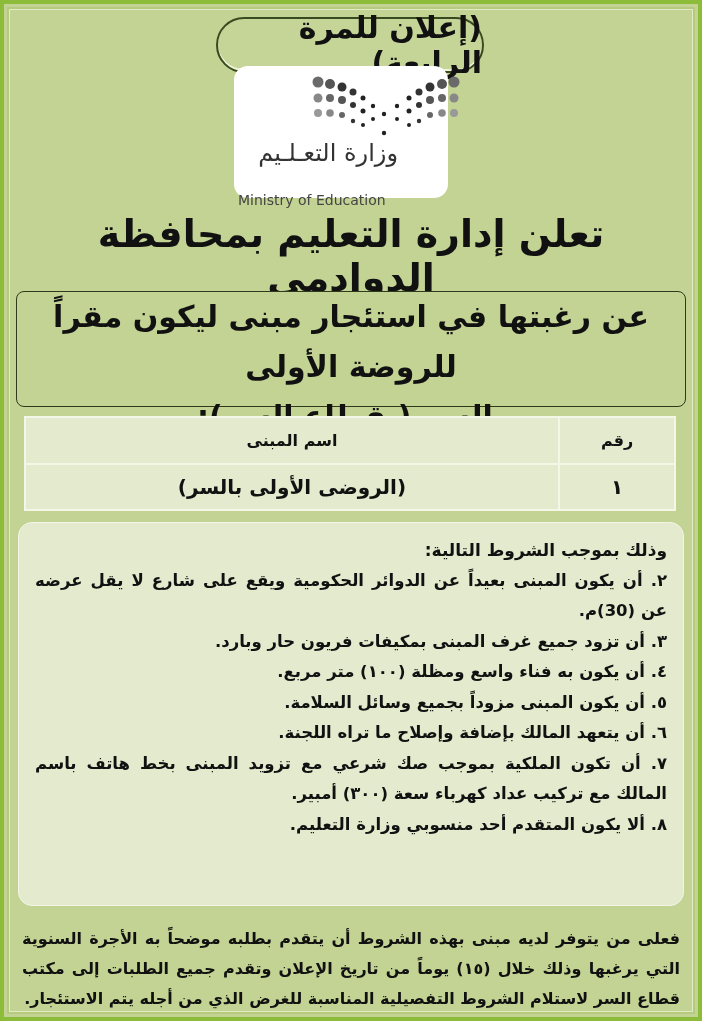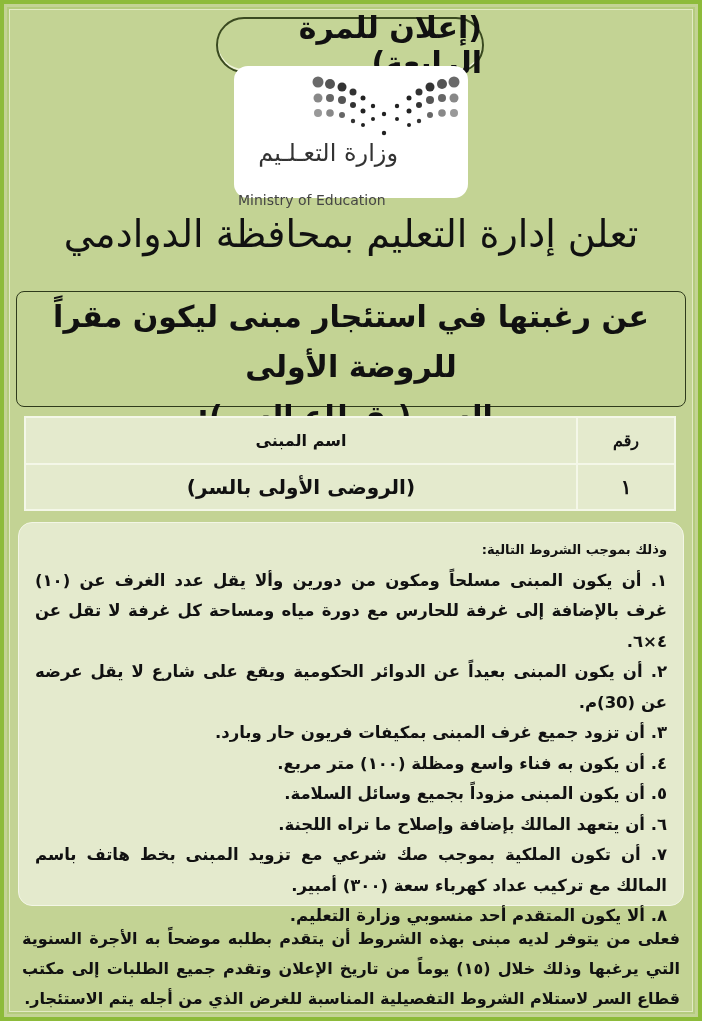--- a/index.html
+++ b/index.html
@@ -20,66 +20,66 @@
     .announce-pill {
       position: absolute; left: 216px; top: 17px; width: 268px; height: 56px;
       border: 2px solid #3a4a20; border-radius: 28px;
       background: #c5d597;
       box-shadow: inset 0 -2px 0 #eef3d8;
       display: flex; align-items: center; justify-content: center;
       font-weight: bold; font-size: 30px; color: #111;
     }
 
     .logo-box {
-      position: absolute; left: 234px; top: 66px; width: 234px; height: 132px;
+      position: absolute; left: 234px; top: 66px; width: 214px; height: 132px;
       background: #fff; border-radius: 14px;
     }
     .logo-dots { position: absolute; left: 78px; top: 10px; width: 148px; height: 62px; }
     .logo-ar {
       position: absolute; left: 4px; top: 73px; width: 160px;
       font-size: 24px; color: #333; text-align: right; direction: rtl; letter-spacing: 1px;
     }
     .logo-en {
       position: absolute; left: 4px; top: 108px;
       font-size: 14px; color: #444; direction: ltr; text-align: left; margin-top: 18px;
     }
 
     .main-title {
       position: absolute; left: 30px; top: 212px; width: 642px;
-      text-align: center; font-weight: normal; font-size: 38px; color: #111;
+      text-align: center; font-weight: bold; font-size: 38px; color: #111;
     }
 
     .subject-box {
       position: absolute; left: 16px; top: 291px; width: 670px; height: 116px;
       border: 1.5px solid #2f3a1c; border-radius: 8px;
       background: #c3d394;
       display: flex; flex-direction: column; align-items: center; justify-content: flex-start;
       font-weight: bold; font-size: 30px; line-height: 50px; text-align: center;
     }
 
     .building-table {
       position: absolute; left: 24px; top: 416px; width: 652px; height: 95px;
       background: #e4eacd; border: 2px solid #f4f7e8; border-collapse: collapse;
     }
     .building-table td {
       border: 2px solid #f4f7e8; text-align: center; vertical-align: middle;
       font-weight: bold; color: #111;
     }
     .building-table .hdr td { height: 46px; font-size: 16px; }
     .building-table .row td { height: 46px; font-size: 20px; }
-    .building-table .col-num { width: 98px; font-size: 18px; font-family: Liberation Serif, serif; }
+    .building-table .col-num { width: 116px; font-size: 18px; }
 
     .conditions-box {
       position: absolute; left: 18px; top: 522px; width: 666px; height: 384px;
       background: #e4eacd; border-radius: 14px;
       border: 1.5px solid #f3f6e6;
       padding: 12px 16px 0 16px;
       font-weight: bold; font-size: 16.5px; line-height: 30.5px; color: #111;
     }
-    .conditions-box .cond-head { font-size: 13px; }
+    .conditions-box .cond-head { font-size: 17px; }
     .conditions-box .cond-item { text-align: justify; }
 
     .footer-text {
       position: absolute; left: 22px; top: 924px; width: 658px;
       font-weight: bold; font-size: 16px; line-height: 30px; text-align: justify; color: #111;
     }
   </style>
 </head>
 <body>
 
@@ -155,21 +155,20 @@
   </tr>
   <tr class="row">
     <td class="col-num">١</td>
     <td>(الروضى الأولى بالسر)</td>
   </tr>
 </tbody>
   </table>
 
 <div class="conditions-box">
   <div class="cond-head">وذلك بموجب الشروط التالية:</div>
-  <div class="cond-item">١. أن يكون المبنى مسلحاً ومكون من دورين وألا يقل عدد الغرف عن (١٠) غرف بالإضافة إلى غرفة للحارس مع دورة مياه ومساحة كل غرفة لا تقل عن ٤×٦.</div>
   <div class="cond-item">٢. أن يكون المبنى بعيداً عن الدوائر الحكومية ويقع على شارع لا يقل عرضه عن (30)م.</div>
   <div class="cond-item">٣. أن تزود جميع غرف المبنى بمكيفات فريون حار وبارد.</div>
   <div class="cond-item">٤. أن يكون به فناء واسع ومظلة (١٠٠) متر مربع.</div>
   <div class="cond-item">٥. أن يكون المبنى مزوداً بجميع وسائل السلامة.</div>
   <div class="cond-item">٦. أن يتعهد المالك بإضافة وإصلاح ما تراه اللجنة.</div>
   <div class="cond-item">٧. أن تكون الملكية بموجب صك شرعي مع تزويد المبنى بخط هاتف باسم المالك مع تركيب عداد كهرباء سعة (٣٠٠) أمبير.</div>
   <div class="cond-item">٨. ألا يكون المتقدم أحد منسوبي وزارة التعليم.</div>
 </div>
 
 <p class="footer-text">فعلى من يتوفر لديه مبنى بهذه الشروط أن يتقدم بطلبه موضحاً به الأجرة السنوية التي يرغبها وذلك خلال (١٥) يوماً من تاريخ الإعلان وتقدم جميع الطلبات إلى مكتب قطاع السر لاستلام الشروط التفصيلية المناسبة للغرض الذي من أجله يتم الاستئجار.</p>

